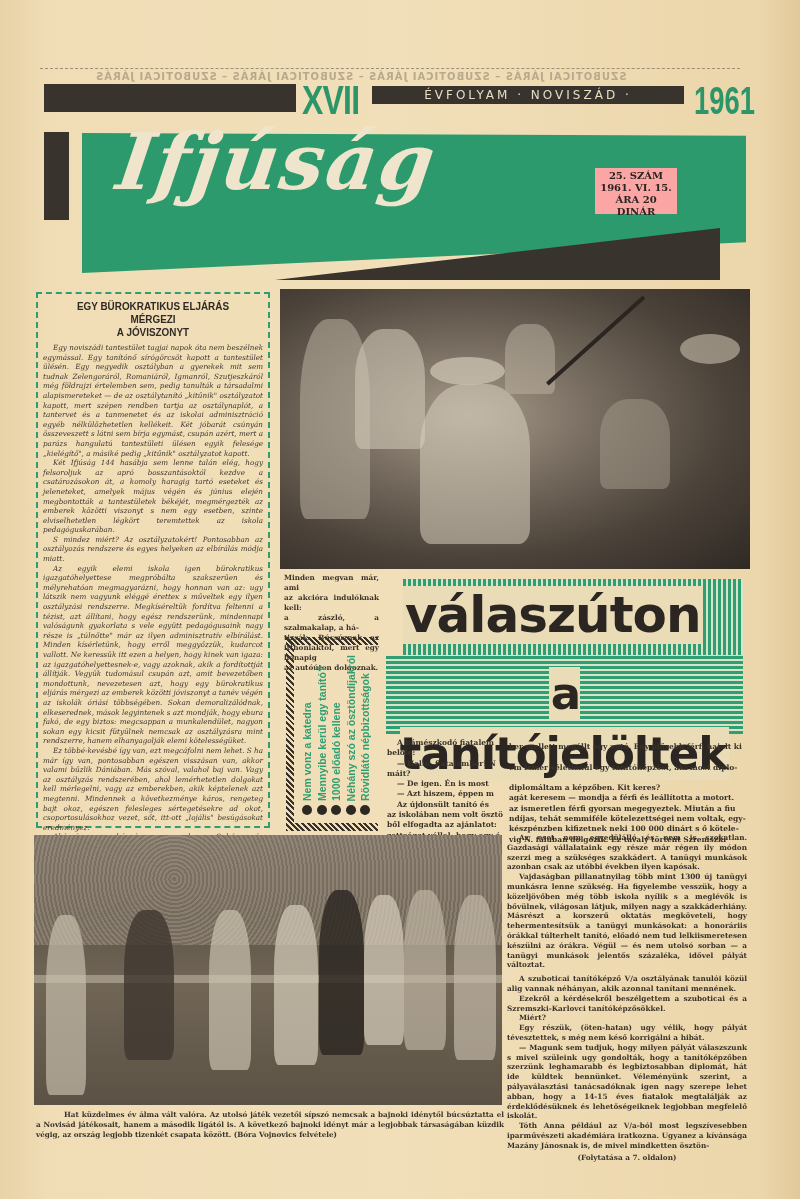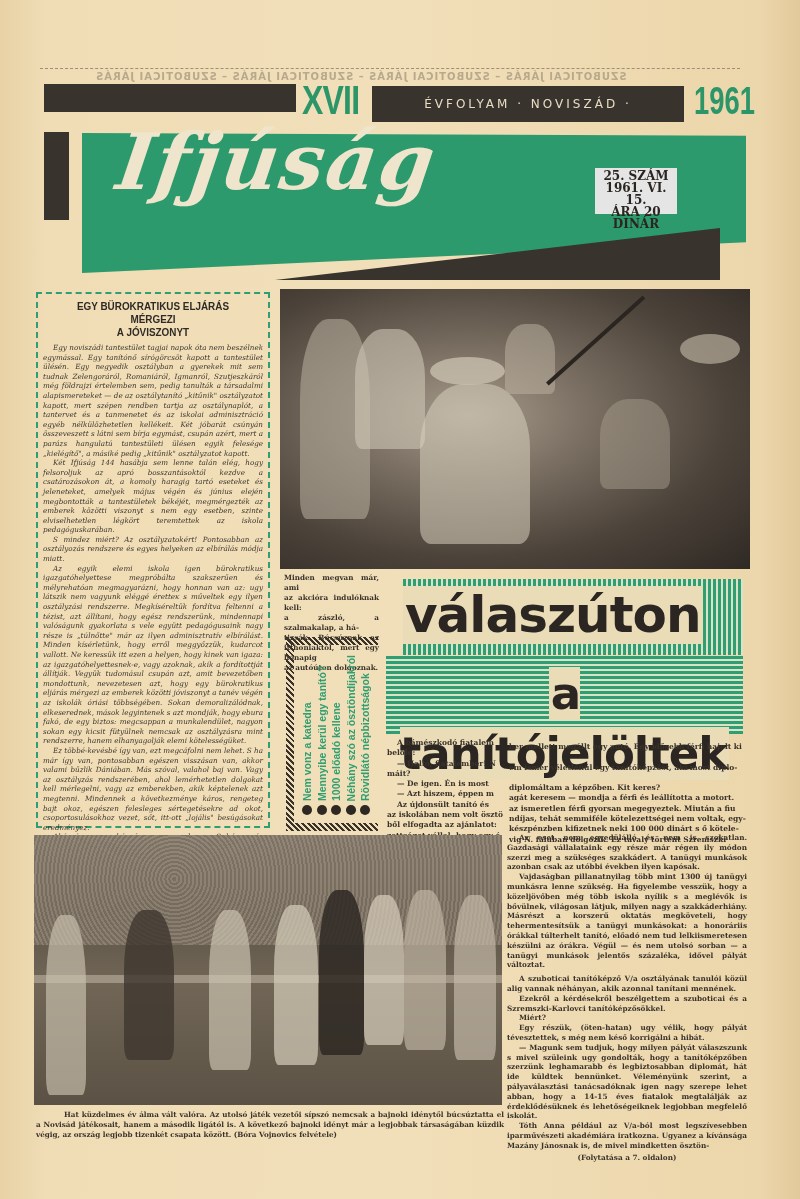--- a/index.html
+++ b/index.html
@@ -4,24 +4,24 @@
 <style>
   html,body{margin:0;padding:0;}
   body{width:800px;height:1199px;background:#efdcb4;position:relative;overflow:hidden;font-family:"DejaVu Serif",serif;color:#3a332b;}
   .abs{position:absolute;}
   .paper-tone{position:absolute;inset:0;background:linear-gradient(90deg,#e8d2a6 0%,#f0ddb6 6%,#f1dfb9 50%,#ecd6ab 95%,#e2c99b 100%);}
   .dotline{position:absolute;left:40px;top:68px;width:700px;border-top:1px dashed #9c8e78;}
   .ghost{position:absolute;left:95px;top:71px;font-family:"DejaVu Sans",sans-serif;font-weight:bold;font-size:10px;letter-spacing:1px;color:#b8a98c;transform:scaleX(-1);white-space:nowrap;}
   .bar-dark{background:#39332e;}
   .mast-xvii{left:302px;top:80px;font-family:"Liberation Sans",sans-serif;font-weight:bold;font-size:40px;color:#2c9669;letter-spacing:-1px;transform:scaleX(0.8);transform-origin:left;line-height:1;}
   .mast-1961{left:694px;top:82px;font-family:"Liberation Sans",sans-serif;font-weight:bold;font-size:38px;color:#2c9669;transform:scaleX(0.72);transform-origin:left;line-height:1;}
-  .evf{left:372px;top:86px;width:312px;height:36px;display:flex;align-items:center;justify-content:center;color:#e8dcc4;font-family:"DejaVu Sans",sans-serif;font-size:12px;letter-spacing:3px;}
+  .evf{left:372px;top:86px;width:312px;height:18px;display:flex;align-items:center;justify-content:center;color:#e8dcc4;font-family:"DejaVu Sans",sans-serif;font-size:12px;letter-spacing:3px;}
   .title-band{left:82px;top:133px;width:664px;height:140px;background:#2c9a6c;clip-path:polygon(0 0,100% 2%,100% 78%,0 100%);}
   .title-text{left:118px;top:116px;font-family:"DejaVu Serif",serif;font-style:italic;font-weight:bold;font-size:78px;color:#efe5cc;letter-spacing:2px;transform:skewX(-8deg);}
-  .issue-box{left:595px;top:168px;width:82px;height:44px;background:#e5e5e5;font-size:12px;font-weight:bold;line-height:12px;text-align:center;padding-top:2px;color:#2a2520;}
+  .issue-box{left:595px;top:168px;width:82px;height:44px;background:#fca5a5;font-size:10px;font-weight:bold;line-height:12px;text-align:center;padding-top:2px;color:#2a2520;}
   .dark-wedge{left:275px;top:228px;width:445px;height:52px;background:#39332e;clip-path:polygon(0 100%,100% 0,100% 100%);}
   .left-bar{left:44px;top:132px;width:25px;height:88px;background:#39332e;}
   .article-box{left:36px;top:292px;width:234px;height:536px;border:2px dashed #2f9e72;padding:0 5px;box-sizing:border-box;}
   .art-title{font-family:"Liberation Sans",sans-serif;font-weight:bold;font-size:11px;text-align:center;line-height:13px;margin-top:6px;color:#2f2a25;transform:scaleX(0.9);}
   .art-body{font-size:7.2px;line-height:9.6px;font-style:italic;text-align:justify;margin-top:4px;color:#3d362e;}
   .art-body p{margin:0;text-indent:10px;}
   .photo{background:#4c433a;overflow:hidden;}
   .photo1{left:280px;top:289px;width:470px;height:280px;background:radial-gradient(ellipse at 40% 45%,#a59a8a 0%,#7a6f62 30%,#4c433a 65%,#2f2924 100%);}
   .photo2{left:34px;top:835px;width:468px;height:270px;background:linear-gradient(180deg,#8c8274 0%,#5e5549 30%,#716656 55%,#5b5245 100%);}
   .fig{position:absolute;border-radius:40% 40% 10% 10%;}

